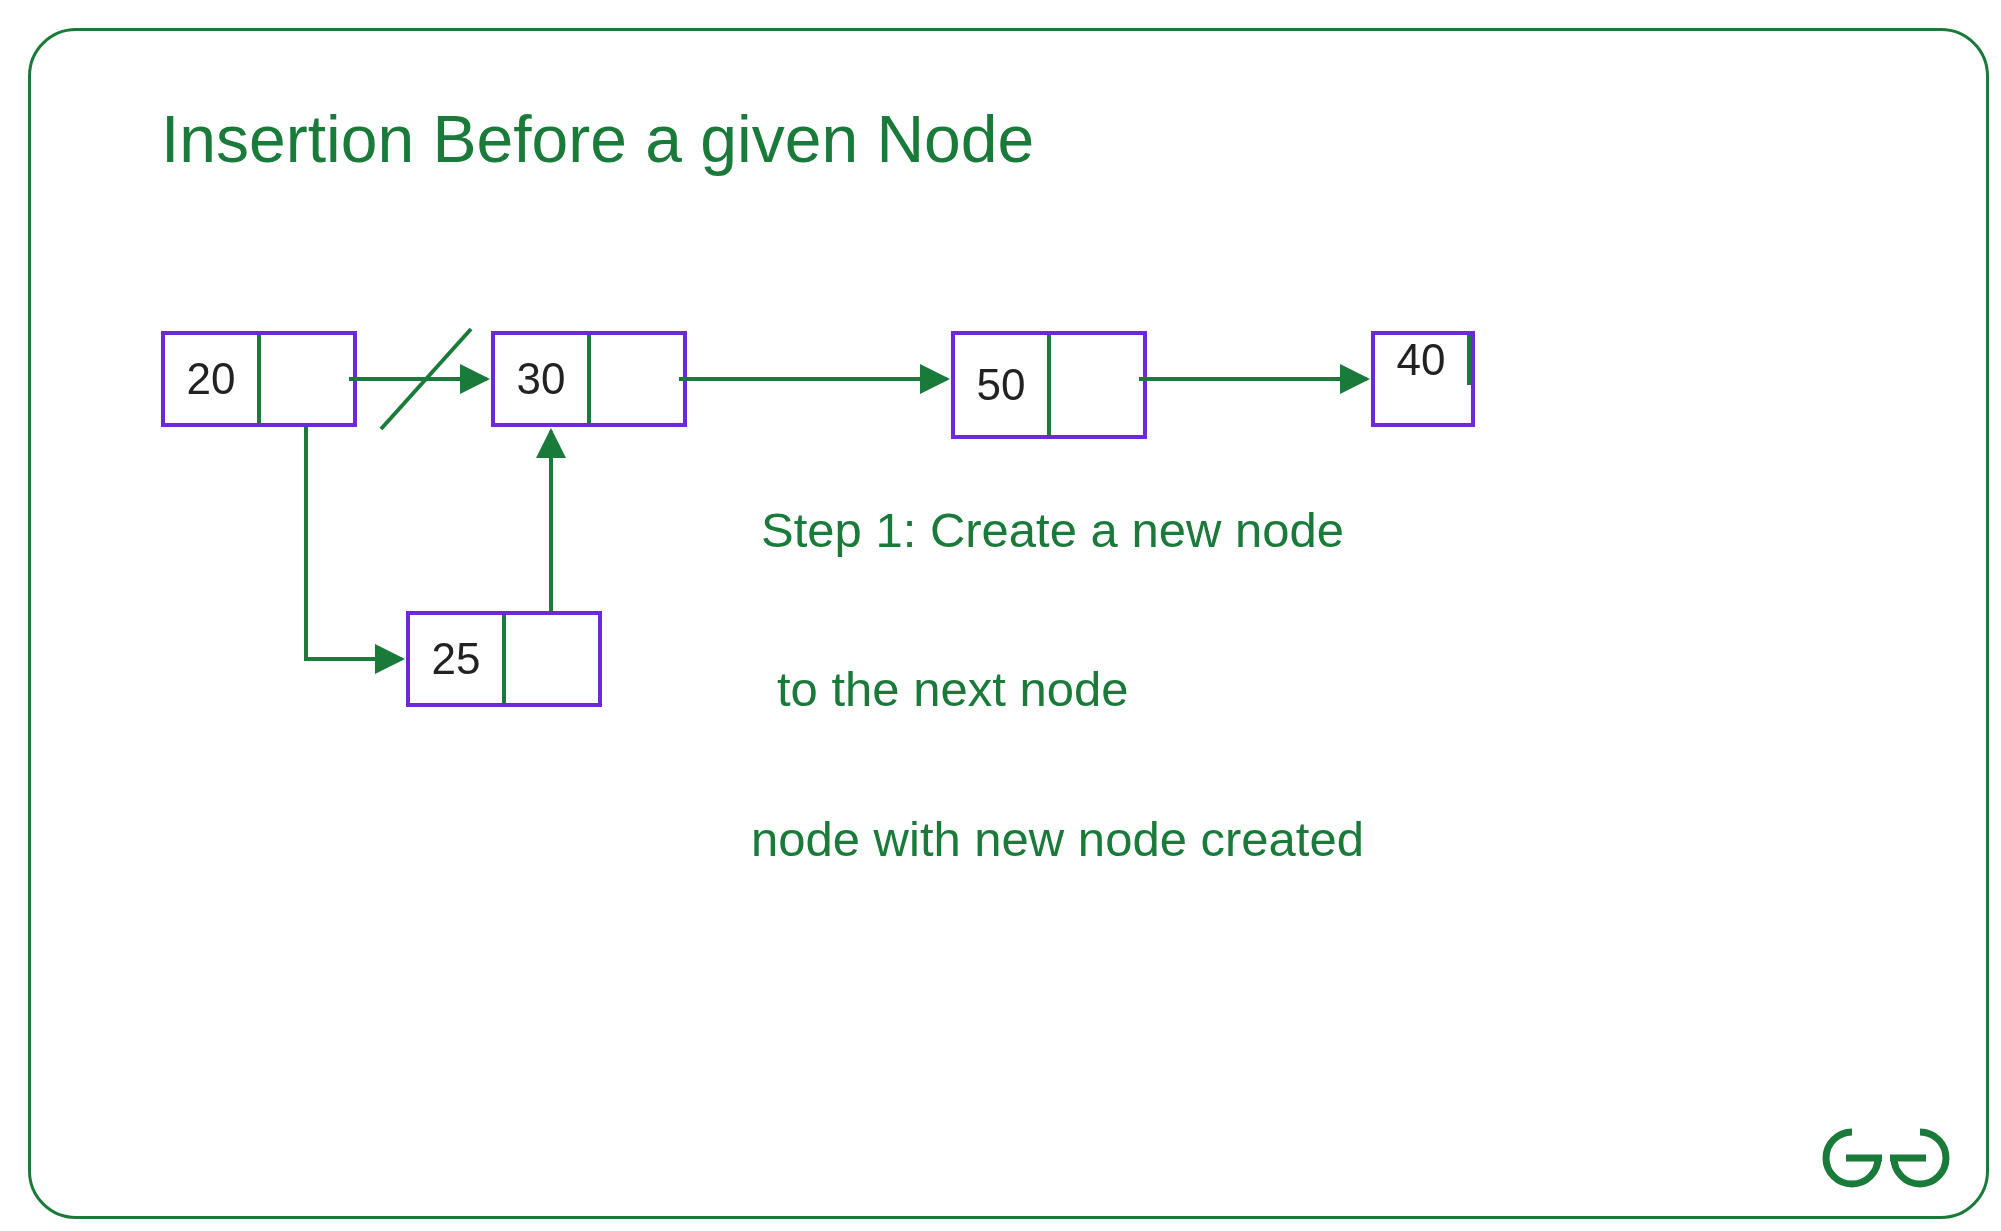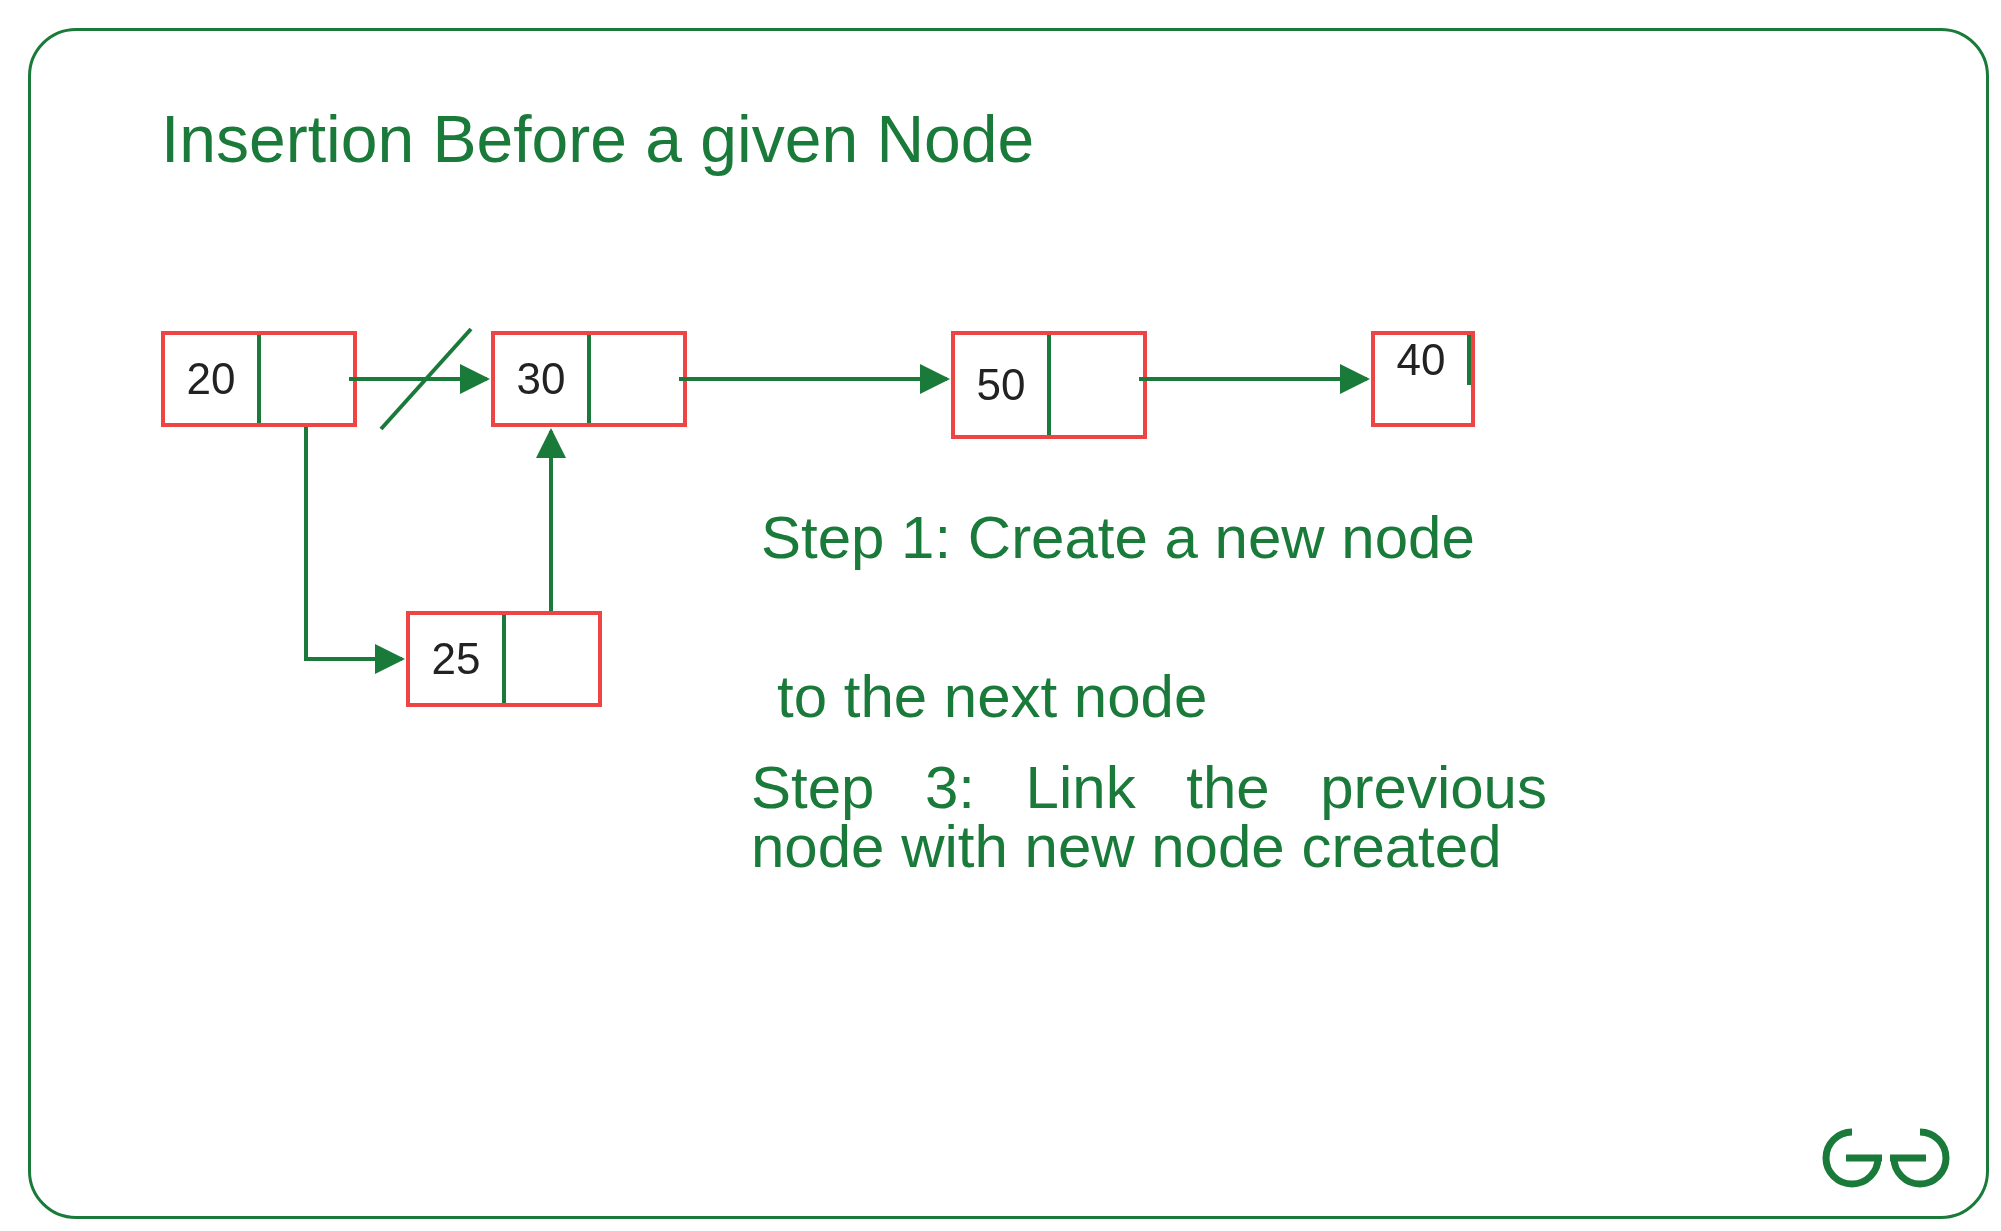--- a/index.html
+++ b/index.html
@@ -14,40 +14,40 @@
   }
   .title{
     position:absolute;
     left:130px;top:70px;
     font-size:66px;
     color:#1a7a3a;
   }
   .node{
     position:absolute;
     box-sizing:border-box;
-    border:4px solid #ef4444;
+    border:4px solid #6d28d9;
     background:#fff;
     display:flex;
   }
   .node .cell{
     flex:0 0 auto;
     display:flex;align-items:center;justify-content:center;
     font-size:44px;
     color:#222;
   }
   .node .data{width:92px;border-right:4px solid #1a7a3a;}
   .node .ptr{width:92px;}
   svg.overlay{
     position:absolute;left:0;top:0;
     width:100%;height:100%;
     pointer-events:none;
   }
   .step{
     position:absolute;
-    font-size:60px;
+    font-size:49px;
     color:#1a7a3a;
     line-height:1.35;
   }
   .justify{text-align:justify;text-align-last:justify;}
   .logo{
     position:absolute;
     right:30px;bottom:18px;
   }
 </style>
 </head>
@@ -79,21 +79,20 @@
 
   <div class="node" style="left:375px;top:580px;height:96px;">
     <div class="cell data">25</div>
     <div class="cell ptr"></div>
   </div>
 
   <div class="step" style="left:730px;top:466px;">Step 1: Create a new node</div>
 
   <div class="step" style="left:746px;top:625px;">to the next node</div>
 
-  <div class="step justify" style="left:720px;top:716px;width:796px;">Step 3: Link the previous</div>
   <div class="step" style="left:720px;top:775px;">node with new node created</div>
 
   <svg class="overlay" viewBox="0 0 1955 1185">
     <defs>
       <marker id="arr" viewBox="0 0 12 12" refX="10" refY="6" markerWidth="9" markerHeight="9" orient="auto-start-reverse">
         <path d="M1,1 L11,6 L1,11 z" fill="#1a7a3a"></path>
       </marker>
     </defs>
 
     <line x1="318" y1="348" x2="456" y2="348" stroke="#1a7a3a" stroke-width="4" marker-end="url(#arr)"></line>

